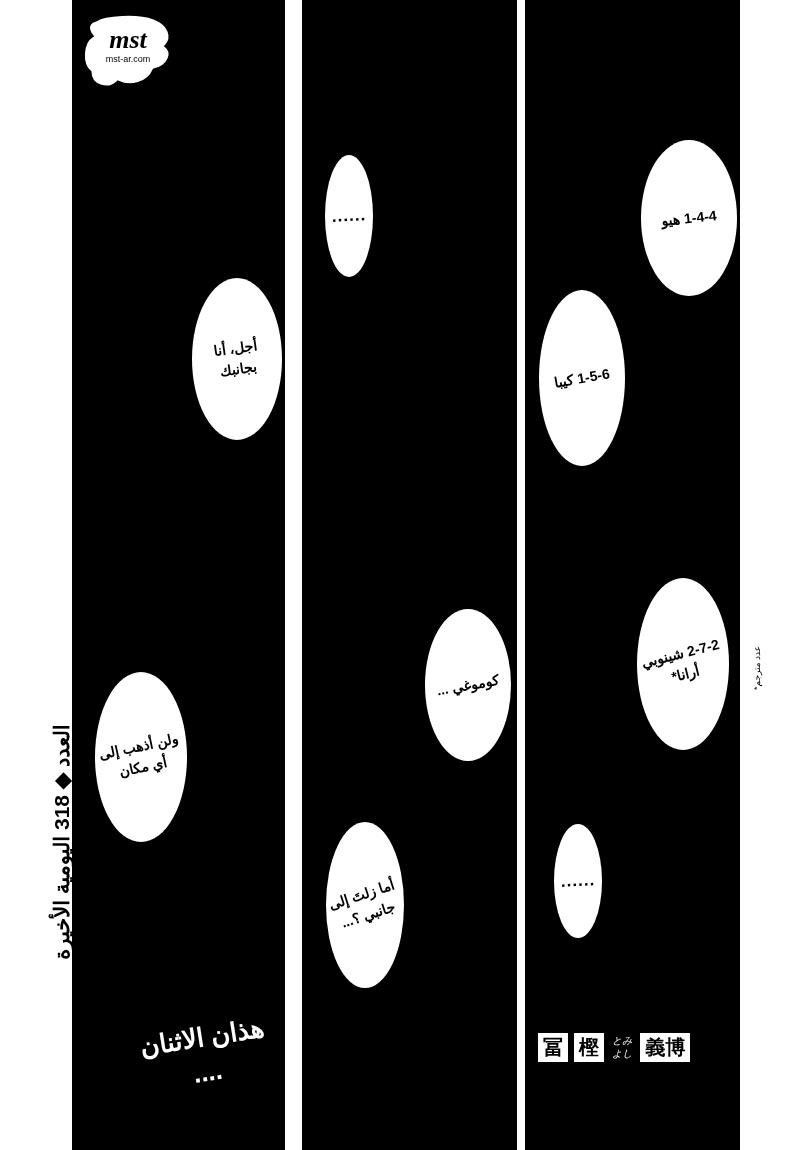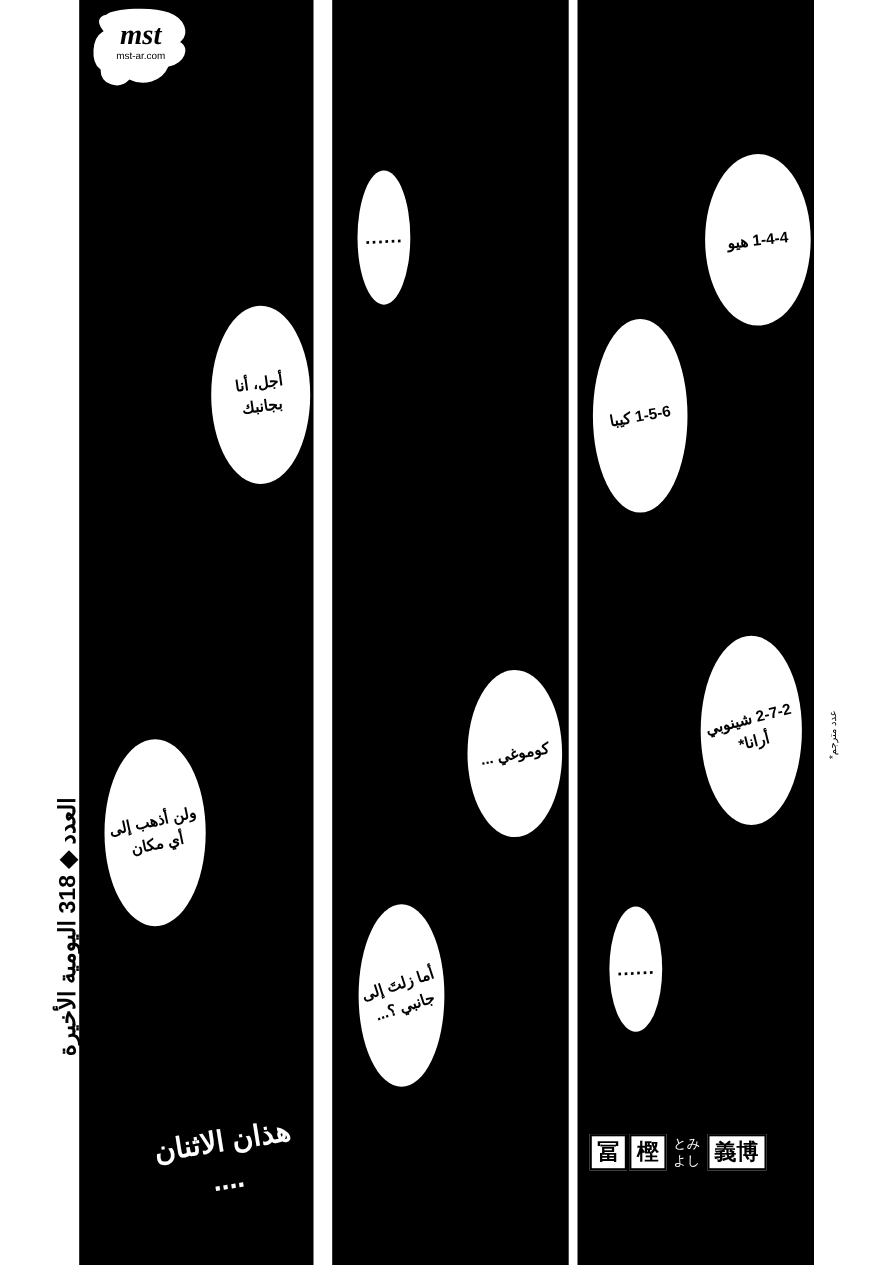--- a/index.html
+++ b/index.html
@@ -69,21 +69,21 @@
   .rot-n10 { transform: rotate(-10deg); }
   .rot-n12 { transform: rotate(-12deg); }
   .rot-n14 { transform: rotate(-14deg); }
   .rot-n18 { transform: rotate(-18deg); }
   .rot-n3  { transform: rotate(-3deg); }
 
   
   #watermark {
     position: absolute;
     left: 78px;
-    top: 4px;
+    top: 12px;
     width: 104px;
     height: 86px;
   }
   #watermark svg { display: block; }
 
   
   #side-caption {
     position: absolute;
     left: -68px;
     top: 830px;
@@ -146,24 +146,25 @@
     padding: 4px 5px 5px;
     line-height: 1;
     font-family: "DejaVu Sans", sans-serif;
   }
   .stamp-pair {
     display: flex;
     gap: 2px;
   }
   .kana {
     color: #ffffff;
-    font-size: 12px;
+    font-size: 10px;
     line-height: 1.25;
     font-family: "DejaVu Sans", sans-serif;
     white-space: pre-line;
+    font-style: italic;
   }
 </style>
 </head>
 <body>
 
 <div id="page">
 
   <div class="panel" id="panel-left"></div>
   <div class="panel" id="panel-mid"></div>
   <div class="panel" id="panel-right"></div>

